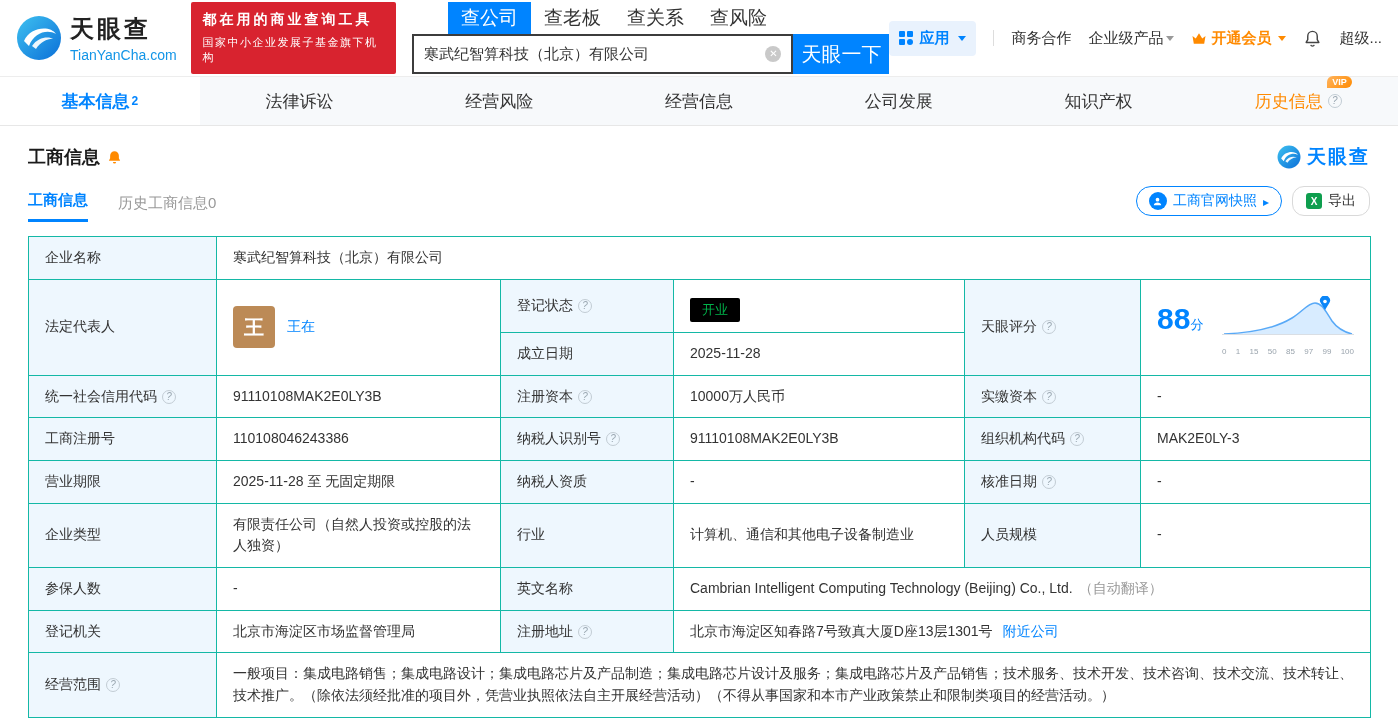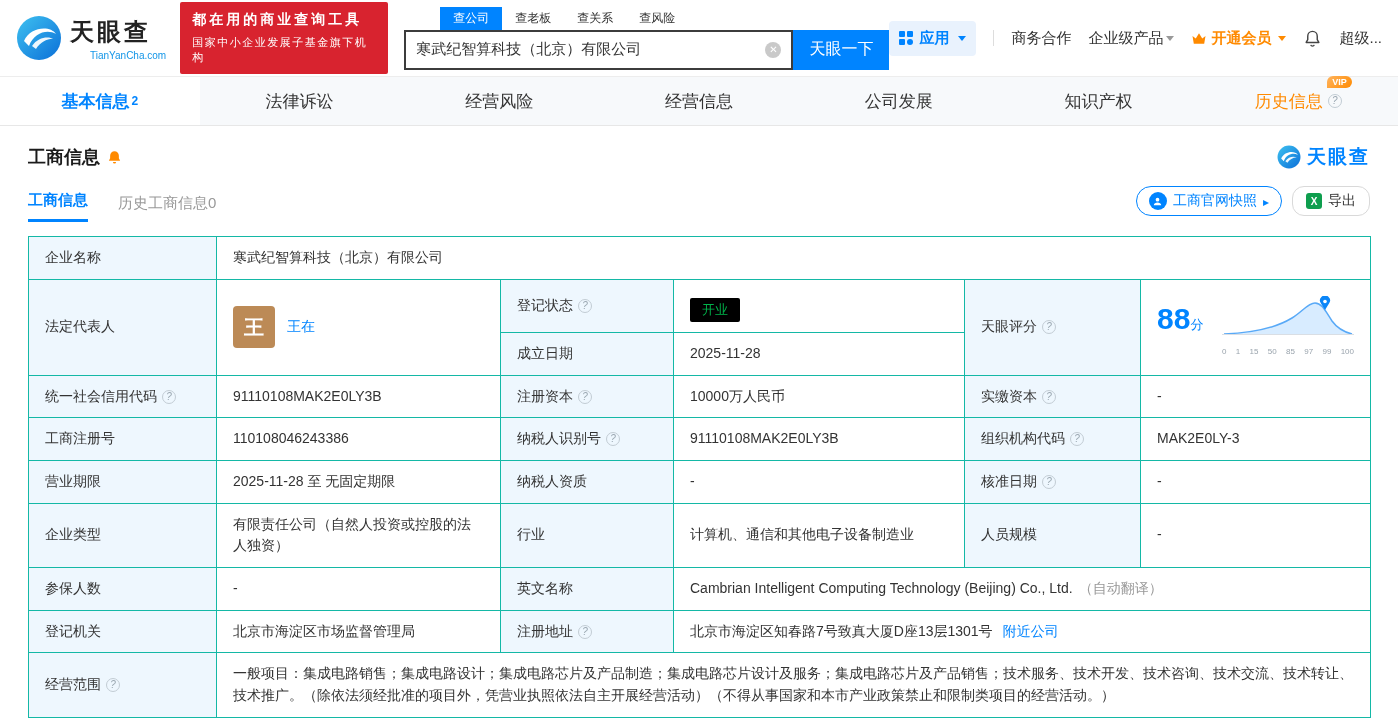--- a/index.html
+++ b/index.html
@@ -3,35 +3,35 @@
 <meta charset="utf-8">
 <style>
   * { box-sizing: border-box; margin: 0; padding: 0; }
   html,body { width:1398px; height:720px; overflow:hidden; background:#fff;
     font-family:"Liberation Sans","DejaVu Sans",sans-serif; color:#333; }
 
   
   .topbar { height:76px; display:flex; align-items:center; padding:0 16px; background:#fff; }
   .logo { display:flex; align-items:center; gap:8px; cursor:pointer; }
   .logo-cn { font-size:24px; font-weight:bold; color:#222; letter-spacing:3px; }
-  .logo-en { font-size:10px; color:#1295e7; margin-top:2px;margin-left:20px; }
+  .logo-en { font-size:14px; color:#1295e7; margin-top:2px; }
   .promo { margin-left:14px; background:#d8232f; color:#fff; padding:9px 12px; border-radius:2px; }
   .promo-l1 { font-size:14px; font-weight:bold; letter-spacing:3px; }
   .promo-l2 { font-size:11px; letter-spacing:1.5px; margin-top:6px; }
 
   .search-area { margin-left:16px; width:494px; }
-  .search-tabs { display:flex; font-size:12px;padding-left:36px; }
+  .search-tabs { display:flex; font-size:19px;padding-left:36px; }
   .stab { padding:3px 13px; color:#333; cursor:pointer; }
   .stab.active { background:#0084ff; color:#fff; }
   .search-row { display:flex; }
   .search-box { flex:1; height:40px; border:2px solid #3c3c3c; display:flex; align-items:center; padding:0 10px; background:#fff; }
   .search-box input { border:0; outline:0; flex:1; font-size:15px; color:#333; font-family:inherit; }
   .clear-ic { width:16px; height:16px; border-radius:50%; background:#c9c9c9; color:#fff; font-size:10px; line-height:16px; text-align:center; cursor:pointer; }
   .clear-ic::before { content:"✕"; }
-  .search-btn { width:96px; height:40px; background:#0084ff; color:#fff; border:0; font-size:16px; cursor:pointer; font-family:inherit; }
+  .search-btn { width:96px; height:40px; background:#0084ff; color:#fff; border:0; font-size:20px; cursor:pointer; font-family:inherit; }
 
   .hnav { margin-left:auto; display:flex; align-items:center; gap:17px; font-size:15px; white-space:nowrap; }
   .apps { background:#e9f2fd; color:#0084ff; padding:8px 10px; border-radius:4px; display:flex; align-items:center; gap:6px; font-weight:600; cursor:pointer; }
   .caret { width:0; height:0; border-left:4px solid transparent; border-right:4px solid transparent; border-top:5px solid currentColor; display:inline-block; margin-left:3px; }
   .hdivider { width:1px; height:16px; background:#ddd; }
   .hitem { cursor:pointer; display:flex; align-items:center; }
   .vip-link { color:#ff8a00; font-weight:600; display:flex; align-items:center; gap:4px; cursor:pointer; }
   .bell-btn { cursor:pointer; display:flex; align-items:center; }
 
   

